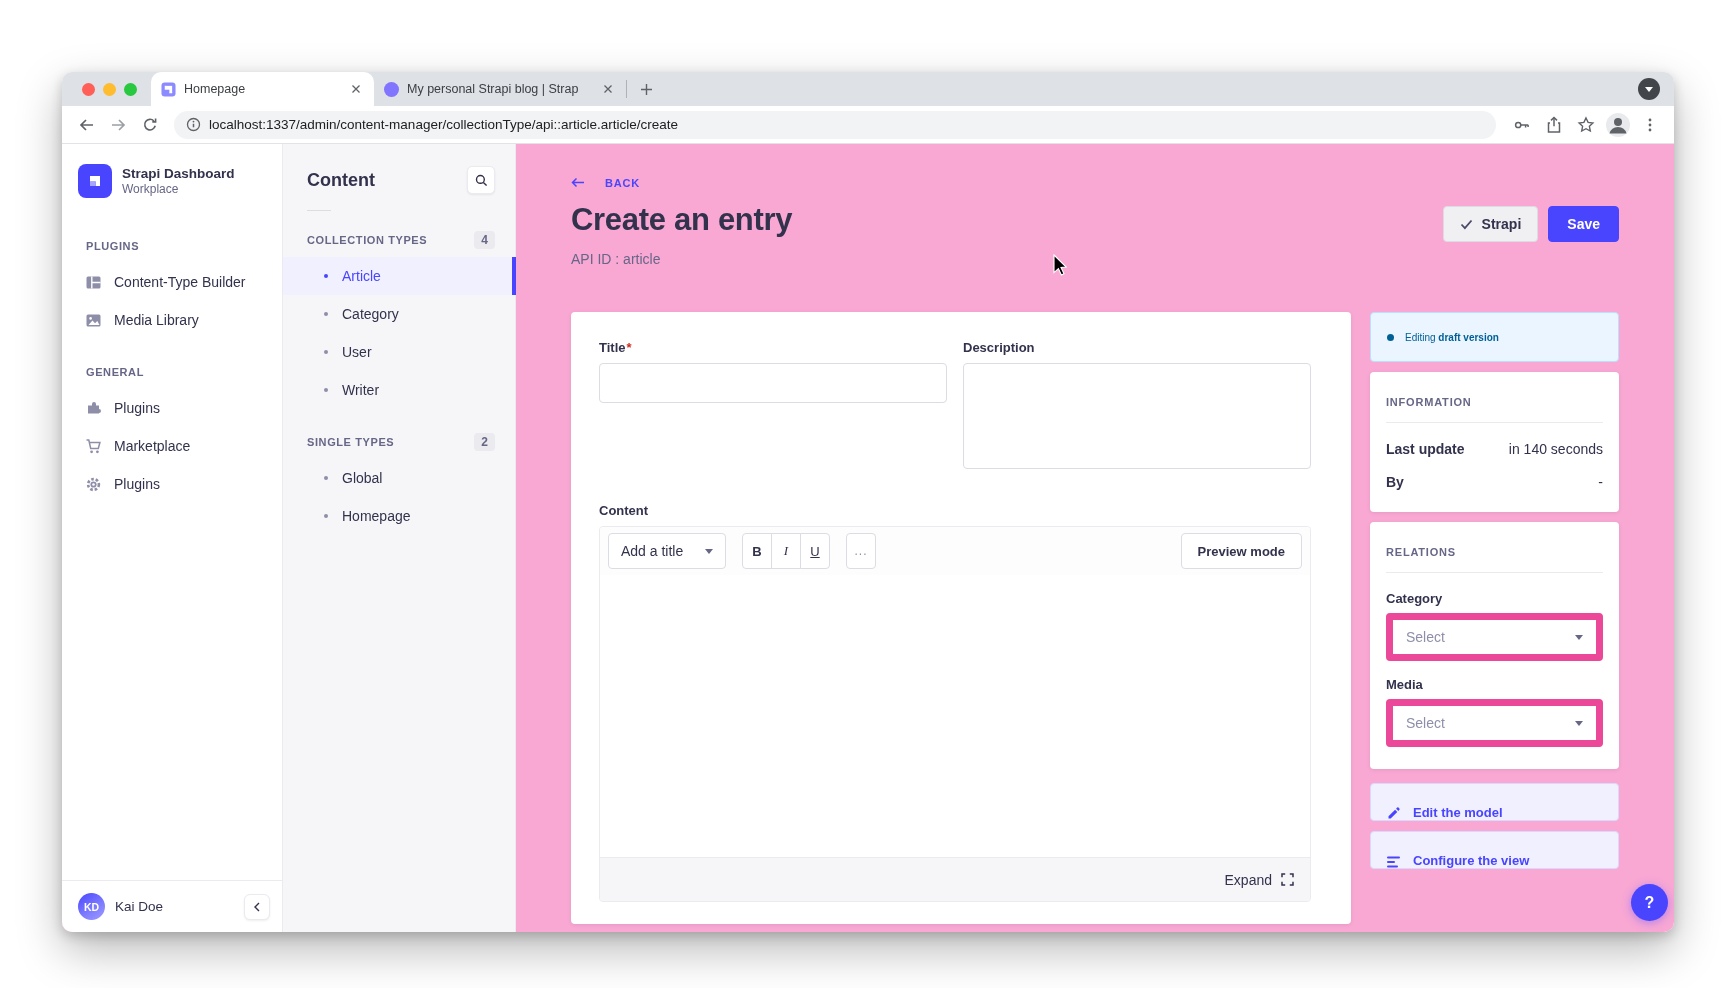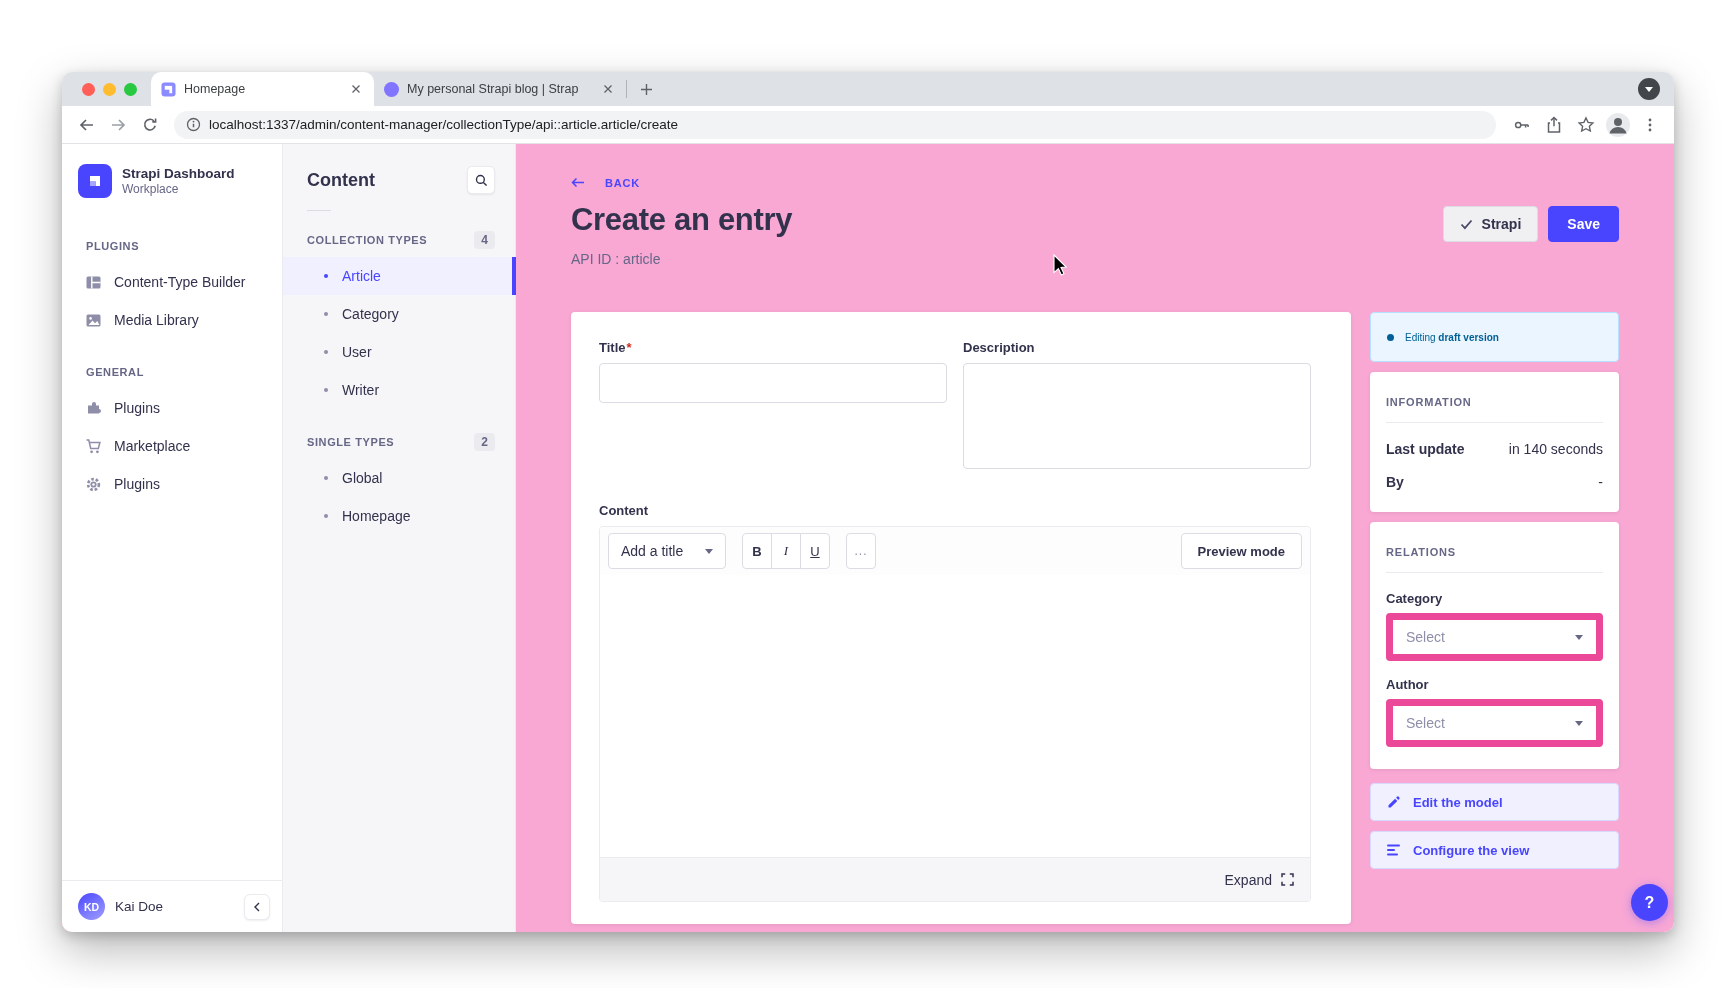--- a/index.html
+++ b/index.html
@@ -119,21 +119,21 @@
   .pdivider { height:1px; background:#eaeaef; margin:14px 0 18px 0; }
   .info-row { display:flex; justify-content:space-between; align-items:center; margin-bottom:17px; }
   .info-row:last-child { margin-bottom:6px; }
   .ilabel { font-size:14px; font-weight:700; color:#32324d; }
   .ivalue { font-size:14px; color:#32324d; }
   .rel-field { margin-bottom:16px; }
   .rel-field:last-child { margin-bottom:6px; }
   .rlabel { font-size:13px; font-weight:600; color:#32324d; margin-bottom:7px; }
   .select { height:48px; background:#fff; border:7px solid #ec4899; border-radius:4px; display:flex; align-items:center; justify-content:space-between; padding:0 13px; }
   .sel-text { font-size:14px; color:#8e8ea9; }
-  .panel-action { margin-top:10px; height:38px; width:100%; background:#f0f0ff; border:1px solid #d9d8ff; border-radius:4px; display:flex; align-items:center; gap:12px; padding:0 16px; font-size:13px; font-weight:700; color:#4945ff; }
+  .panel-action { margin-top:10px; height:38px; width:100%; background:#f0f0ff; border:1px solid #d9d8ff; border-radius:4px; display:flex; align-items:flex-end; gap:12px; padding:0 16px; font-size:13px; font-weight:700; color:#4945ff; }
   .panel-action:first-of-type { margin-top:14px; }
 
   .help-fab { position:absolute; right:6px; bottom:11px; width:37px; height:37px; border-radius:50%; background:#4945ff; color:#fff; font-size:16px; font-weight:700; display:flex; align-items:center; justify-content:center; box-shadow:0 2px 10px rgba(73,69,255,.4); }
 
   .cursor { position:absolute; left:1053px; top:254px; z-index:50; pointer-events:none; }
 </style>
 </head>
 <body>
 
 <div class="window">
@@ -471,21 +471,21 @@
               <div class="ptitle">RELATIONS</div>
               <div class="pdivider"></div>
               <div class="rel-field">
                 <div class="rlabel">Category</div>
                 <div class="select">
                   <span class="sel-text">Select</span>
                   <span class="caret"></span>
                 </div>
               </div>
               <div class="rel-field">
-                <div class="rlabel">Author</div>
+                <div class="rlabel">Media</div>
                 <div class="select">
                   <span class="sel-text">Select</span>
                   <span class="caret"></span>
                 </div>
               </div>
             </div>
 
             <button class="panel-action">
               <svg width="14" height="14" viewBox="0 0 14 14">
                   <path d="M1.5 10.3V12.5h2.2l6.6-6.6-2.2-2.2zM9.1 2.7l2.2 2.2 1.1-1.1a.9.9 0 0 0 0-1.3l-.9-.9a.9.9 0 0 0-1.3 0z" fill="#4945ff"></path>

